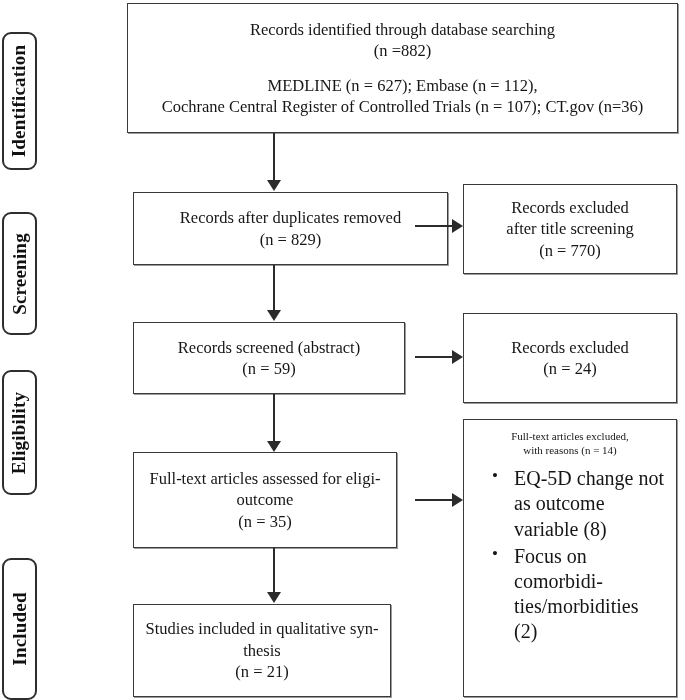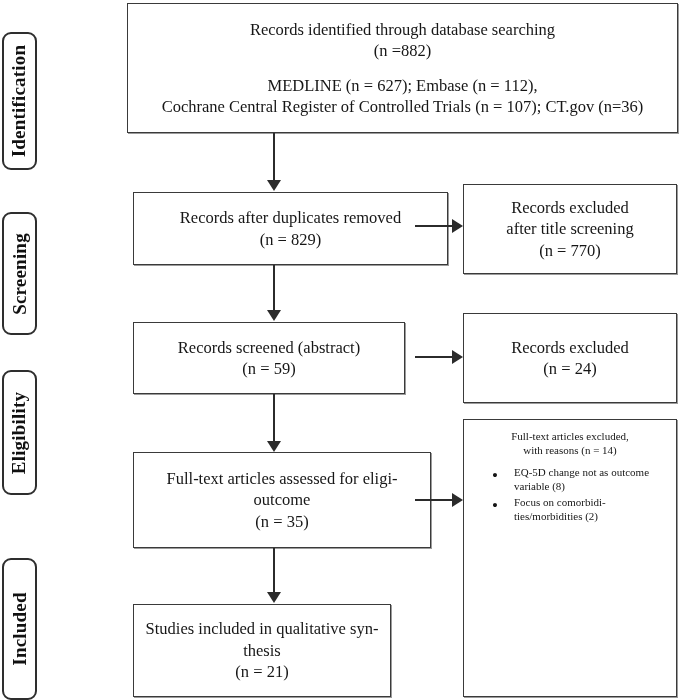--- a/index.html
+++ b/index.html
@@ -54,21 +54,21 @@
   }
   .box.listbox .head{text-align:center;font-size:11px;line-height:1.28;}
   .box.listbox ul{
     margin:9px 0 0 0;
     padding:0 4px 0 22px;
     list-style:none;
     text-align:left;
   }
   .box.listbox li{
     position:relative;
-    font-size:11px;
+    font-size:20px;
     line-height:1.26;
     margin:0 0 2px 0;
     padding-left:22px;
   }
   .box.listbox li::before{
     content:"\2022";
     position:absolute;
     left:0;top:-1px;
     font-size:17px;
     line-height:1.26;
@@ -148,21 +148,21 @@
   <div class="arrow-right" style="left:452px;top:350px;"></div>
 
   <div class="box" style="left:463px;top:313px;width:214px;height:90px;">
     <p>Records excluded</p>
     <p>(n = 24)</p>
   </div>
 
   <div class="vline" style="left:273px;top:394px;height:48px;"></div>
   <div class="arrow-down" style="left:267px;top:441px;"></div>
 
-  <div class="box" style="left:133px;top:452px;width:298px;height:96px;">
+  <div class="box" style="left:133px;top:452px;width:264px;height:96px;">
     <p>Full-text articles assessed for eligi-</p>
     <p>outcome</p>
     <p>(n = 35)</p>
   </div>
 
   <div class="hline" style="left:415px;top:499px;width:41px;"></div>
   <div class="arrow-right" style="left:452px;top:493px;"></div>
 
   <div class="box listbox" style="left:463px;top:419px;width:214px;height:278px;">
     <div class="head">

